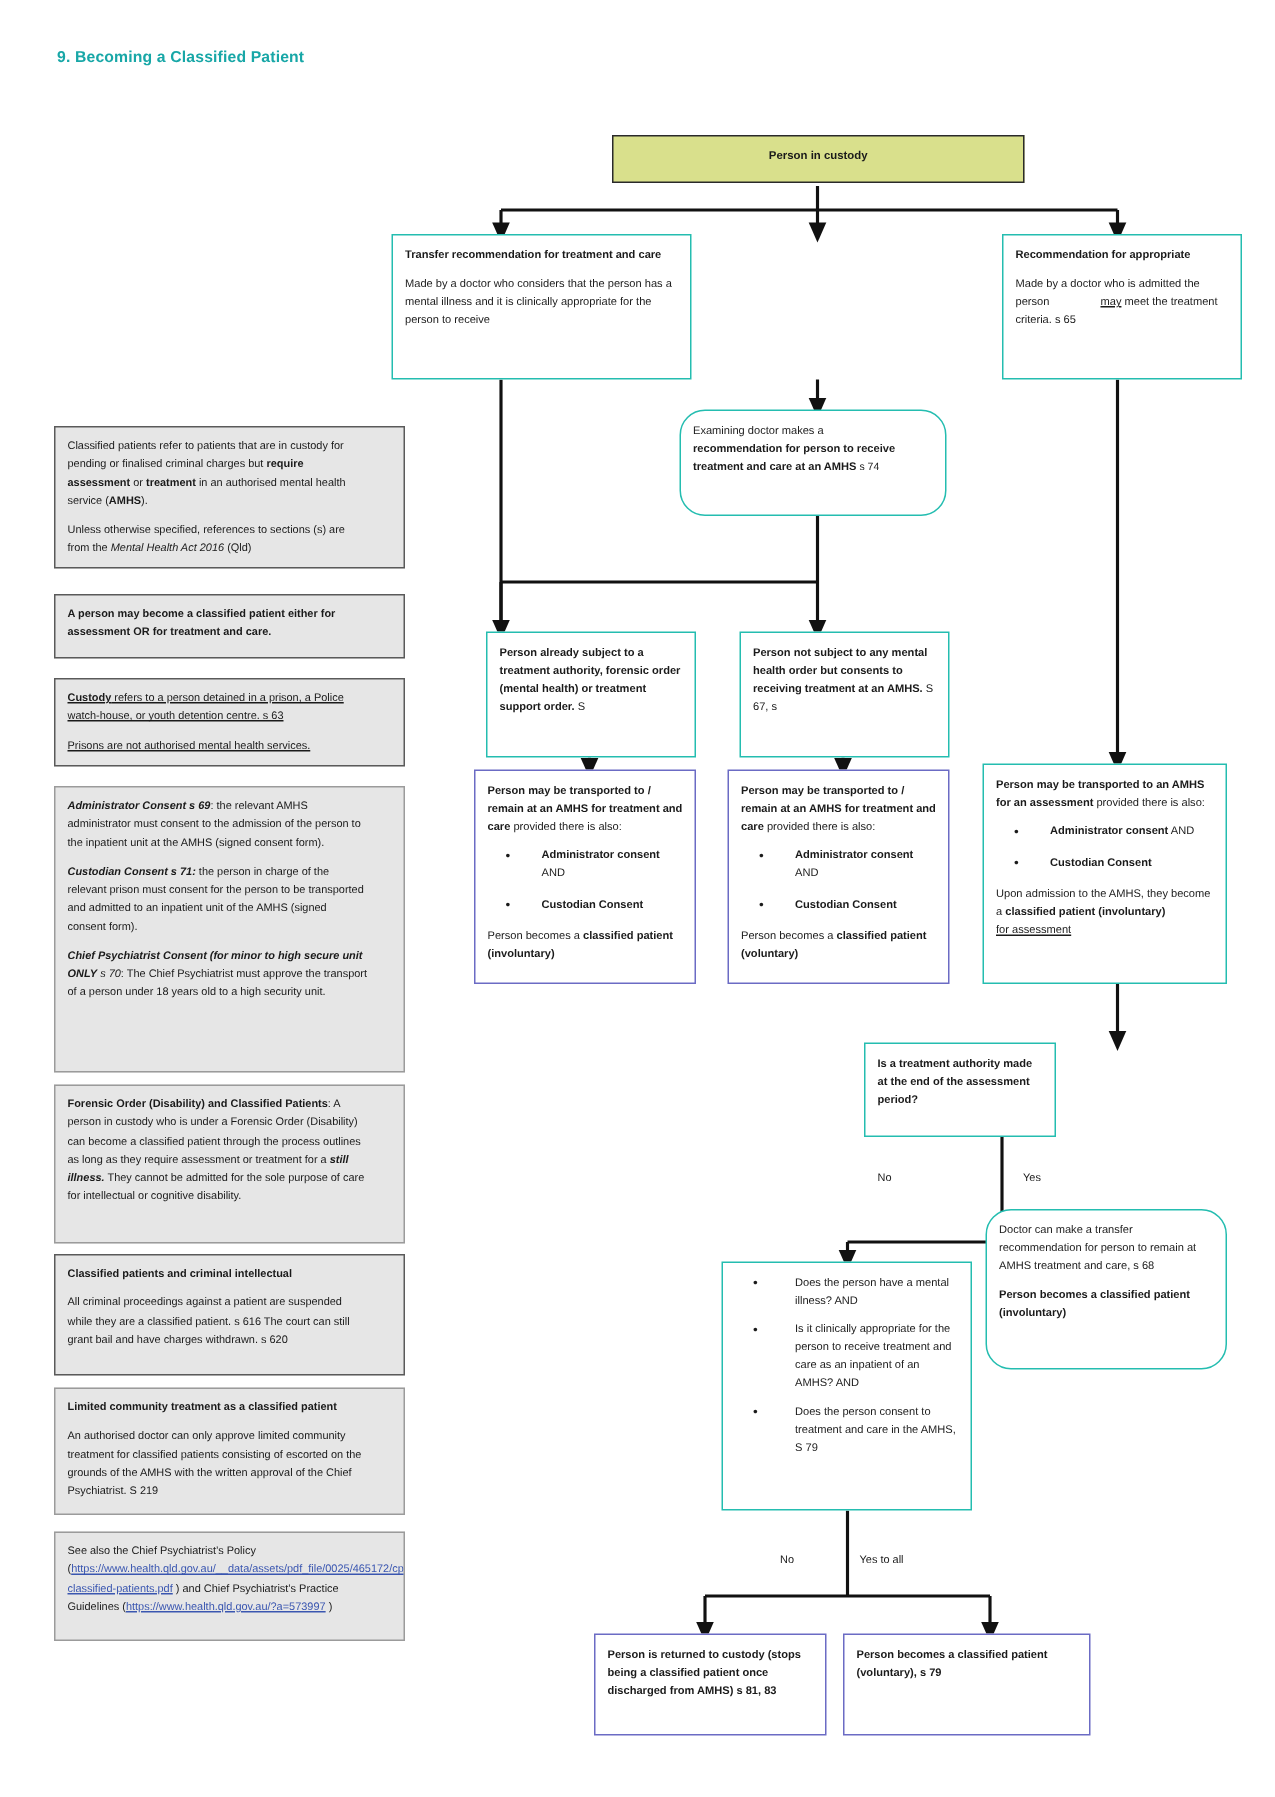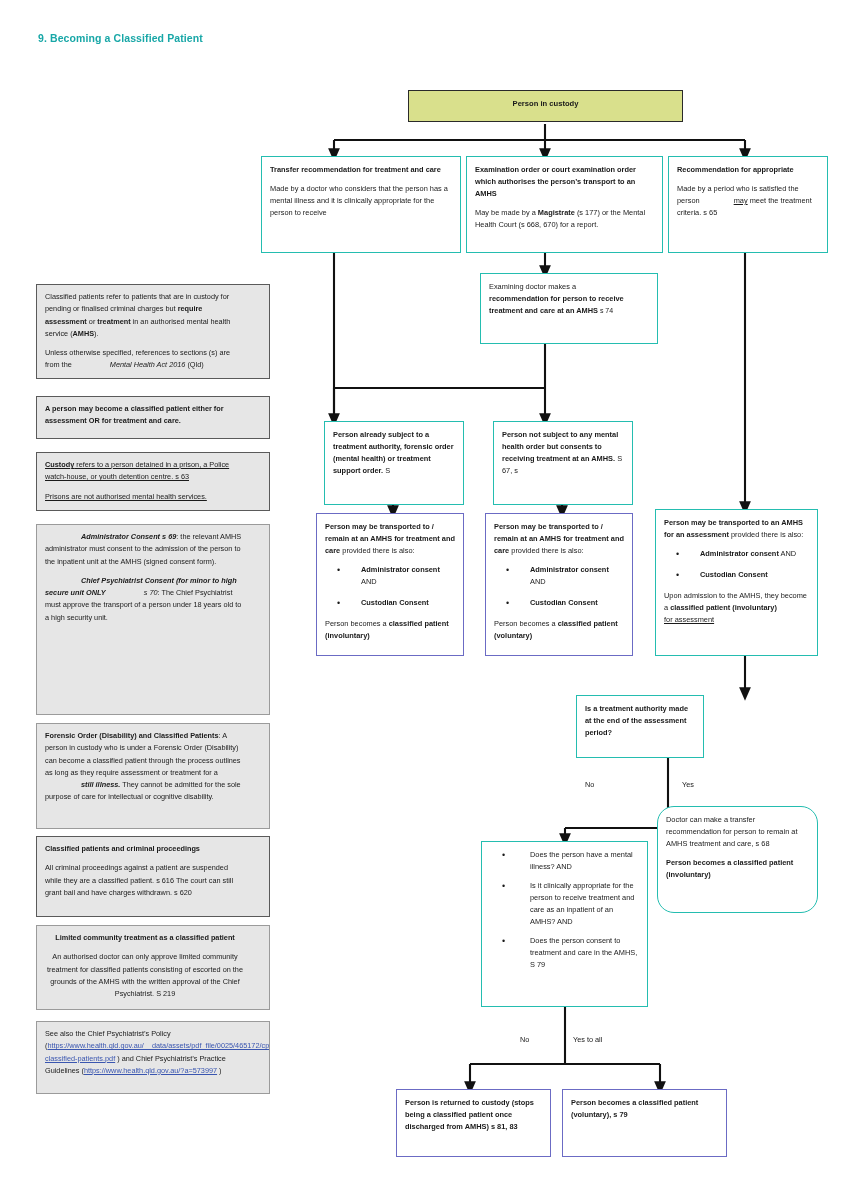--- a/index.html
+++ b/index.html
@@ -84,21 +84,21 @@
   .teal   { border: 1.6px solid #24bdb0; }
   .purple { border: 1.6px solid #6b6bc4; }
   .grey {
     background: #e6e6e6;
     border: 1.1px solid #9b9b9b;
     font-size: 7.3px;
     line-height: 1.68;
     padding: 6px 24px 6px 8px;
   }
   .grey.dark { border: 1.4px solid #5a5a5a; }
-  .grey i { font-style: italic; margin-left: 36px; }
+  .grey i { font-style: italic; }
   .grey .lnk { color: #3a56b0; text-decoration: underline; }
 
   
   .edge-label {
     font-size: 7.3px;
     color: #1a1a1a;
     white-space: nowrap;
   }
 </style>
 </head>
@@ -153,31 +153,27 @@
 
   <div class="abs node teal" style="left:261px; top:156px; width:200px; height:97px;">
     <p><b>Transfer recommendation for treatment and care</b></p>
     <p>Made by a doctor who considers that the person has a mental illness and it is clinically appropriate for the person to receive</p>
   </div>
 
   <div class="abs node olive" style="left:408px; top:90px; width:275px; height:32px;">
     <span>Person in custody</span>
   </div>
 
-  <div class="abs node teal" style="left:466px; top:156px; width:197px; height:97px;">
-    <p><b>Examination order or court examination order which authorises the person’s transport to an AMHS</b></p>
-    <p><span>May be made by a </span><b>Magistrate</b><span> (s 177) or the Mental Health Court (s 668, 670) for a report.</span></p>
-  </div>
 
   <div class="abs node teal" style="left:668px; top:156px; width:160px; height:97px;">
     <p><b>Recommendation for appropriate</b></p>
-    <p><span>Made by a period who is satisfied the person </span><span class="u">may</span><span> meet the treatment criteria. s 65</span></p>
-  </div>
-
-  <div class="abs node teal" style="left:480px; top:273px; width:178px; height:71px;">
+    <p><span>Made by a doctor who is admitted the person </span><span class="u">may</span><span> meet the treatment criteria. s 65</span></p>
+  </div>
+
+  <div class="abs node teal" style="left:453px; top:273px; width:178px; height:71px;border-radius:17px;">
     <p>
       <span>Examining doctor makes a</span><br>
       <b>recommendation for person to receive treatment and care at an AMHS</b><span style="font-size:7px"> s 74</span>
     </p>
   </div>
 
   <div class="abs node teal" style="left:324px; top:421px; width:140px; height:84px;">
     <p><b>Person already subject to a treatment authority, forensic order (mental health) or treatment  support order.</b><span> S</span></p>
   </div>
 
@@ -252,33 +248,34 @@
       <p><b>A person may become a classified patient either for assessment OR for treatment and care.</b></p>
     </div>
 
   <div class="abs node grey dark" style="left:36px; top:452px; width:234px; height:59px;text-decoration:underline;">
       <p><b>Custody</b> refers to a person detained in a prison, a Police watch-house, or youth detention centre. s 63</p>
       <p>Prisons are not authorised mental health services.</p>
     </div>
 
   <div class="abs node grey" style="left:36px; top:524px; width:234px; height:191px;">
       <p><b><i>Administrator Consent s 69</i></b>: the relevant AMHS administrator must consent to the admission of the person to the inpatient unit at the AMHS (signed consent form).</p>
+      <p><b><i>Custodian Consent s 71:</i></b> the person in charge of the relevant prison must consent for the person to be transported and admitted to an inpatient unit of the AMHS (signed consent form).</p>
       <p><b><i>Chief Psychiatrist Consent (for minor to high secure unit ONLY</i></b><i> s 70</i>: The Chief Psychiatrist must approve the transport of a person under 18 years old to a high security unit.</p>
     </div>
 
   <div class="abs node grey" style="left:36px; top:723px; width:234px; height:106px;">
       <p><b>Forensic Order (Disability) and Classified Patients</b>: A person in custody who is under a Forensic Order (Disability) can become a classified patient through the process outlines as long as they require assessment or treatment for a <b><i>still illness.</i></b> They cannot be admitted for the sole purpose of care for intellectual or cognitive disability.</p>
     </div>
 
   <div class="abs node grey dark" style="left:36px; top:836px; width:234px; height:81px;">
-      <p><b>Classified patients and criminal proceedings</b></p>
+      <p><b>Classified patients and criminal intellectual</b></p>
       <p>All criminal proceedings against a patient are suspended while they are a classified patient. s 616 The court can still grant bail and have charges withdrawn.  s 620</p>
     </div>
 
-  <div class="abs node grey" style="left:36px; top:925px; width:234px; height:85px;text-align:center;">
+  <div class="abs node grey" style="left:36px; top:925px; width:234px; height:85px;">
       <p><b>Limited community treatment as a classified patient</b></p>
       <p>An authorised doctor can only approve limited community treatment for classified patients consisting of escorted on the grounds of the AMHS with the written approval of the Chief Psychiatrist. S 219</p>
     </div>
 
   <div class="abs node grey" style="left:36px; top:1021px; width:234px; height:73px;">
       <p>See also the Chief Psychiatrist’s Policy (<span class="lnk">https://www.health.qld.gov.au/__data/assets/pdf_file/0025/465172/cpp-classified-patients.pdf</span> ) and Chief Psychiatrist’s Practice Guidelines (<span class="lnk">https://www.health.qld.gov.au/?a=573997</span> )</p>
     </div>
 
 </div>
 

